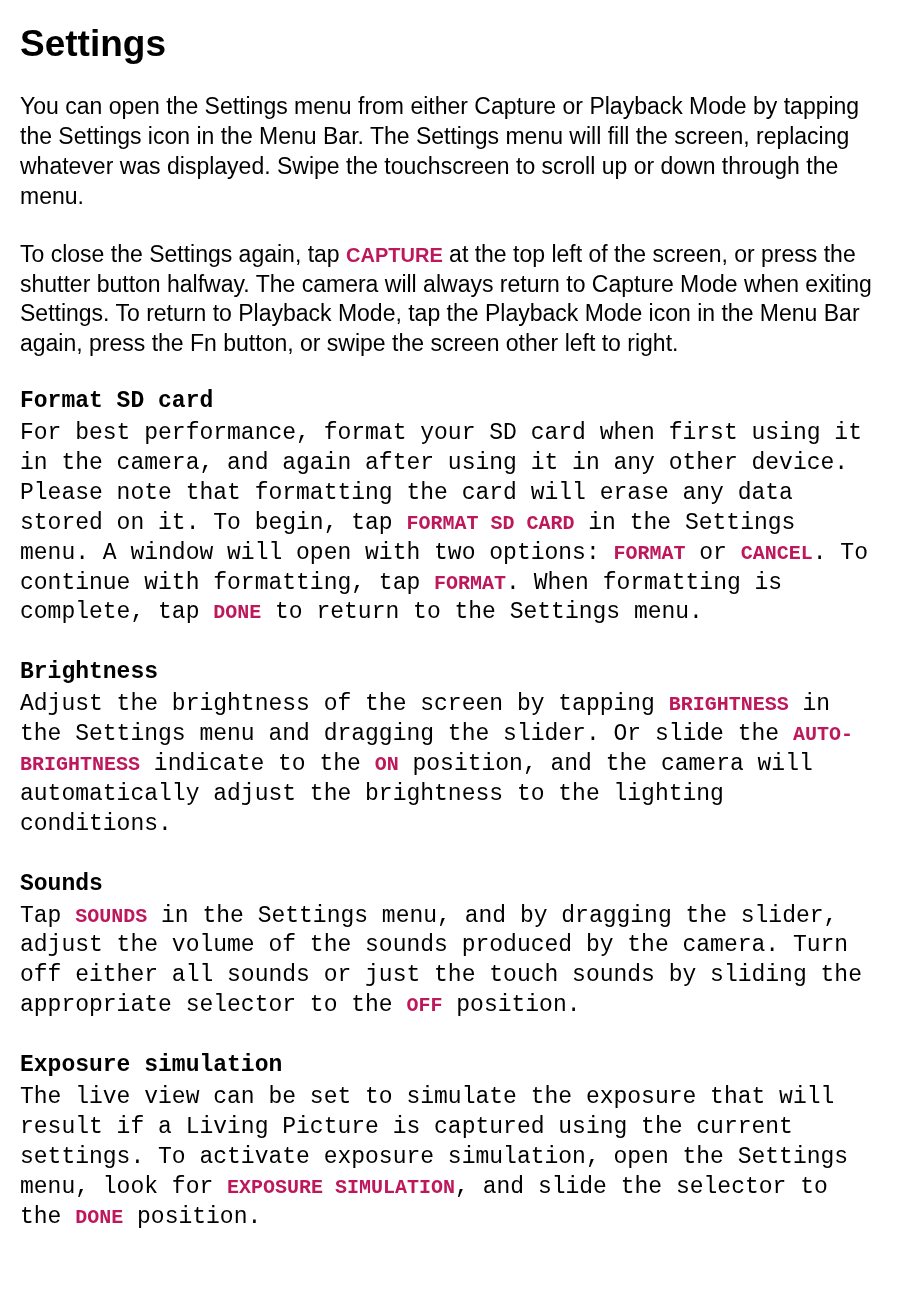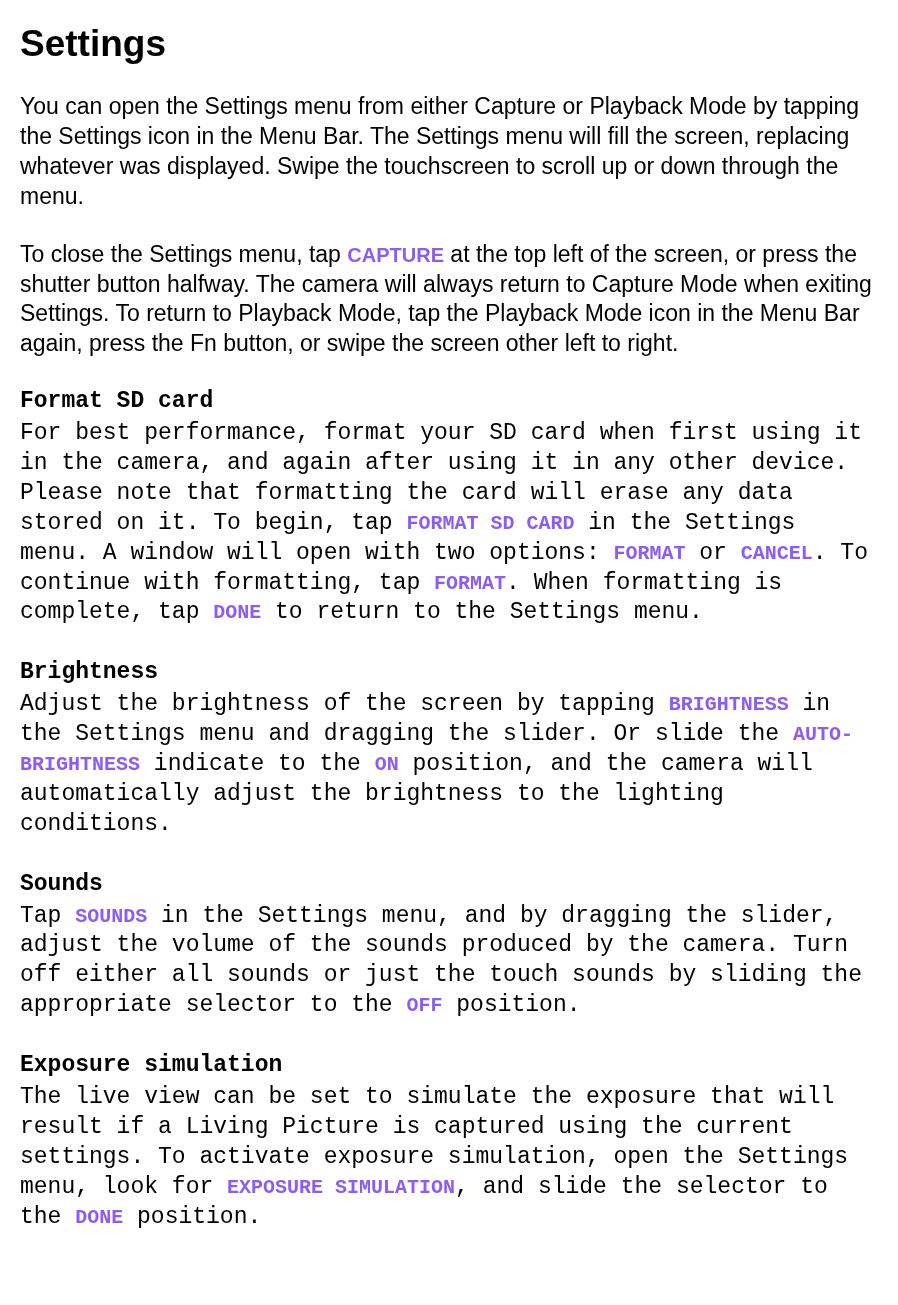--- a/index.html
+++ b/index.html
@@ -24,32 +24,32 @@
     p {
       margin: 0 0 28px 0;
     }
     .section {
       margin-bottom: 30px;
       font-family: Liberation Mono, monospace;
     }
     .smallcap {
       font-size: 20px;
       font-weight: bold;
-      color: #8b5cf6;
+      color: #be185d;
     }
   </style>
 </head>
 <body>
 
 <h1>Settings</h1>
 
 <p>You can open the Settings menu from either Capture or Playback Mode by tapping the Settings icon in the Menu Bar. The Settings menu will fill the screen, replacing whatever was displayed. Swipe the touchscreen to scroll up or down through the menu.</p>
 
 <p>
-  <span>To close the Settings menu, tap </span><span class="smallcap">CAPTURE</span><span> at the top left of the screen, or press the shutter button halfway. The camera will always return to Capture Mode when exiting Settings. To return to Playback Mode, tap the Playback Mode icon in the Menu Bar again, press the Fn button, or swipe the screen other left to right.</span>
+  <span>To close the Settings again, tap </span><span class="smallcap">CAPTURE</span><span> at the top left of the screen, or press the shutter button halfway. The camera will always return to Capture Mode when exiting Settings. To return to Playback Mode, tap the Playback Mode icon in the Menu Bar again, press the Fn button, or swipe the screen other left to right.</span>
 </p>
 
 <div class="section">
   <h2>Format SD card</h2>
   <p>
     <span>For best performance, format your SD card when first using it in the camera, and again after using it in any other device. Please note that formatting the card will erase any data stored on it. To begin, tap </span><span class="smallcap">FORMAT SD CARD</span><span> in the Settings menu. A window will open with two options: </span><span class="smallcap">FORMAT</span><span> or </span><span class="smallcap">CANCEL</span><span>. To continue with formatting, tap </span><span class="smallcap">FORMAT</span><span>. When formatting is complete, tap </span><span class="smallcap">DONE</span><span> to return to the Settings menu.</span>
   </p>
 </div>
 
 <div class="section">

